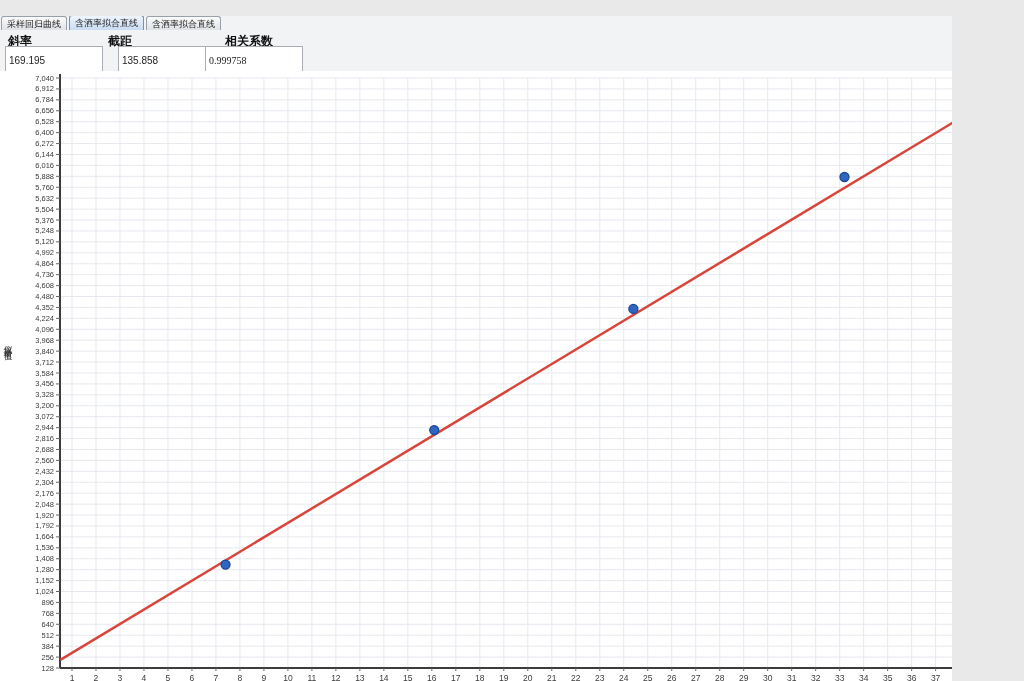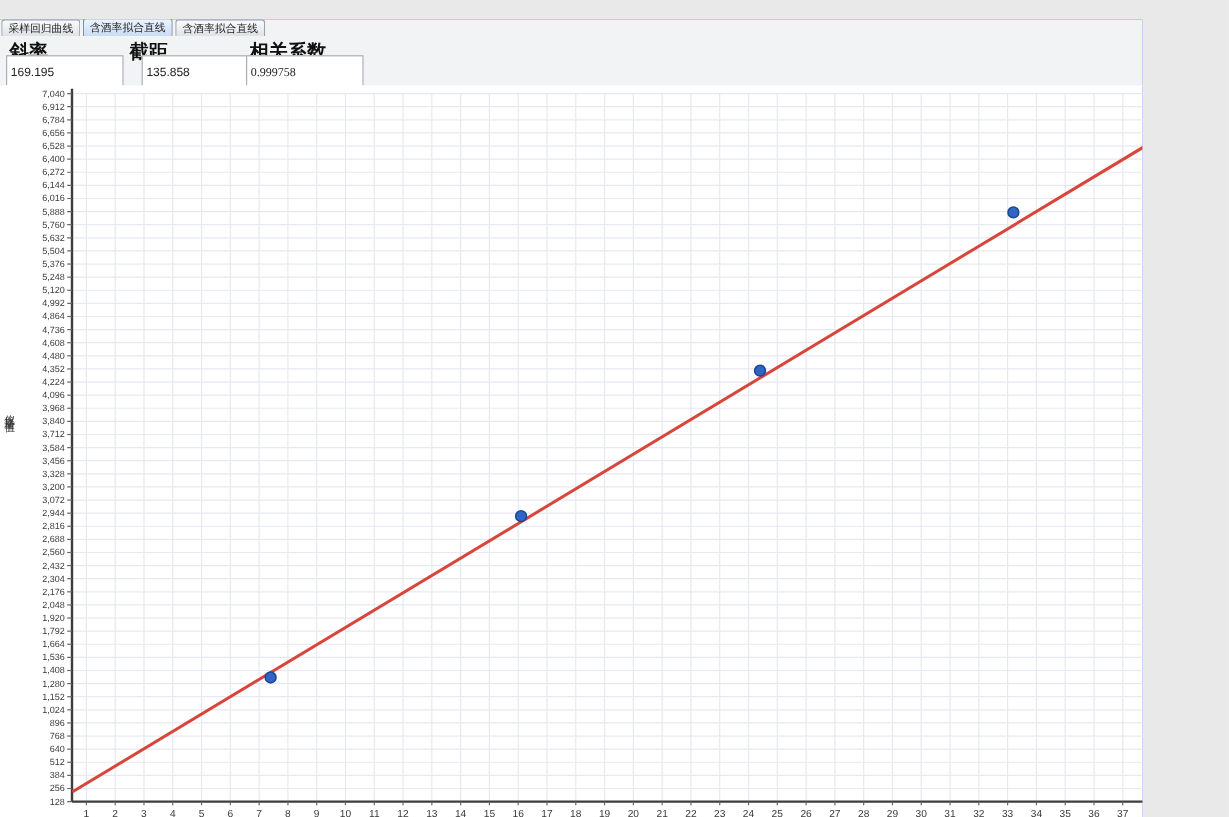--- a/index.html
+++ b/index.html
@@ -5,21 +5,21 @@
   html,body{margin:0;padding:0;background:#e9e9e9;}
   .app{position:relative;width:952px;height:681px;background:#3b82f6;overflow:hidden;
        font-family:"Liberation Sans","DejaVu Sans",sans-serif;margin-top:16px;}
   .header{position:absolute;left:0;top:0;width:1024px;height:55px;background:#f2f3f5;
           border-bottom:1px solid #e3e3e3;}
   .tabstrip{position:absolute;left:1px;top:0;height:14px;display:flex;align-items:flex-end;}
   .tab{height:12px;line-height:12px;padding:1px 5px 0 5px;margin-right:2px;font-size:9px;color:#222;
        background:linear-gradient(#fbfbfb,#dfe2e6);border:1px solid #98a0ab;border-bottom:none;
        border-radius:3px 3px 0 0;cursor:default;white-space:nowrap;}
   .tab.active{background:linear-gradient(#eef5fd,#c9dcf3);border-color:#7a91ad;font-weight:normal;height:13px;}
-  .field-label{position:absolute;top:17px;font-size:16px;font-weight:bold;color:#111;}
+  .field-label{position:absolute;top:17px;font-size:12px;font-weight:bold;color:#111;}
   .field-input{position:absolute;top:30px;width:90px;height:15px;border:1px solid #a9adb4;
                background:#fff;font-size:10px;padding:6px 3px;color:#222;
                font-family:"Liberation Sans","DejaVu Sans",sans-serif;}
   #chart{position:absolute;left:0;top:55px;background:#ffffff;}
   .ylabel{position:absolute;left:1px;top:322px;font-size:9px;color:#333;
           writing-mode:vertical-rl;text-orientation:upright;letter-spacing:2px;}
   .xlabel{position:absolute;left:60px;top:667px;width:962px;text-align:center;
           font-size:13px;color:#333;}
 </style>
 </head>
@@ -27,21 +27,21 @@
 
 <div class="app">
   <div class="header">
     <div class="tabstrip">
       <div class="tab">采样回归曲线</div>
       <div class="tab active">含酒率拟合直线</div>
       <div class="tab">含酒率拟合直线</div>
     </div>
     <span class="field-label" style="left:8px">斜率</span>
     <span class="field-label" style="left:108px">截距</span>
-    <span class="field-label" style="left:208px">相关系数</span>
+    <span class="field-label" style="left:225px">相关系数</span>
     <input class="field-input" style="left: 5px;" value="169.195">
     <input class="field-input" style="left: 118px;" value="135.858">
     <input class="field-input" style="left: 205px; font-family: Liberation Serif, serif;" value="0.999758">
   </div>
 
   <svg id="chart" width="1024" height="626">
       <line x1="71.99501246882792" y1="7" x2="71.99501246882792" y2="597" stroke="#e6e9ef" stroke-width="1"></line>
       <line x1="95.9850374064838" y1="7" x2="95.9850374064838" y2="597" stroke="#e6e9ef" stroke-width="1"></line>
       <line x1="119.97506234413964" y1="7" x2="119.97506234413964" y2="597" stroke="#e6e9ef" stroke-width="1"></line>
       <line x1="143.9650872817955" y1="7" x2="143.9650872817955" y2="597" stroke="#e6e9ef" stroke-width="1"></line>

